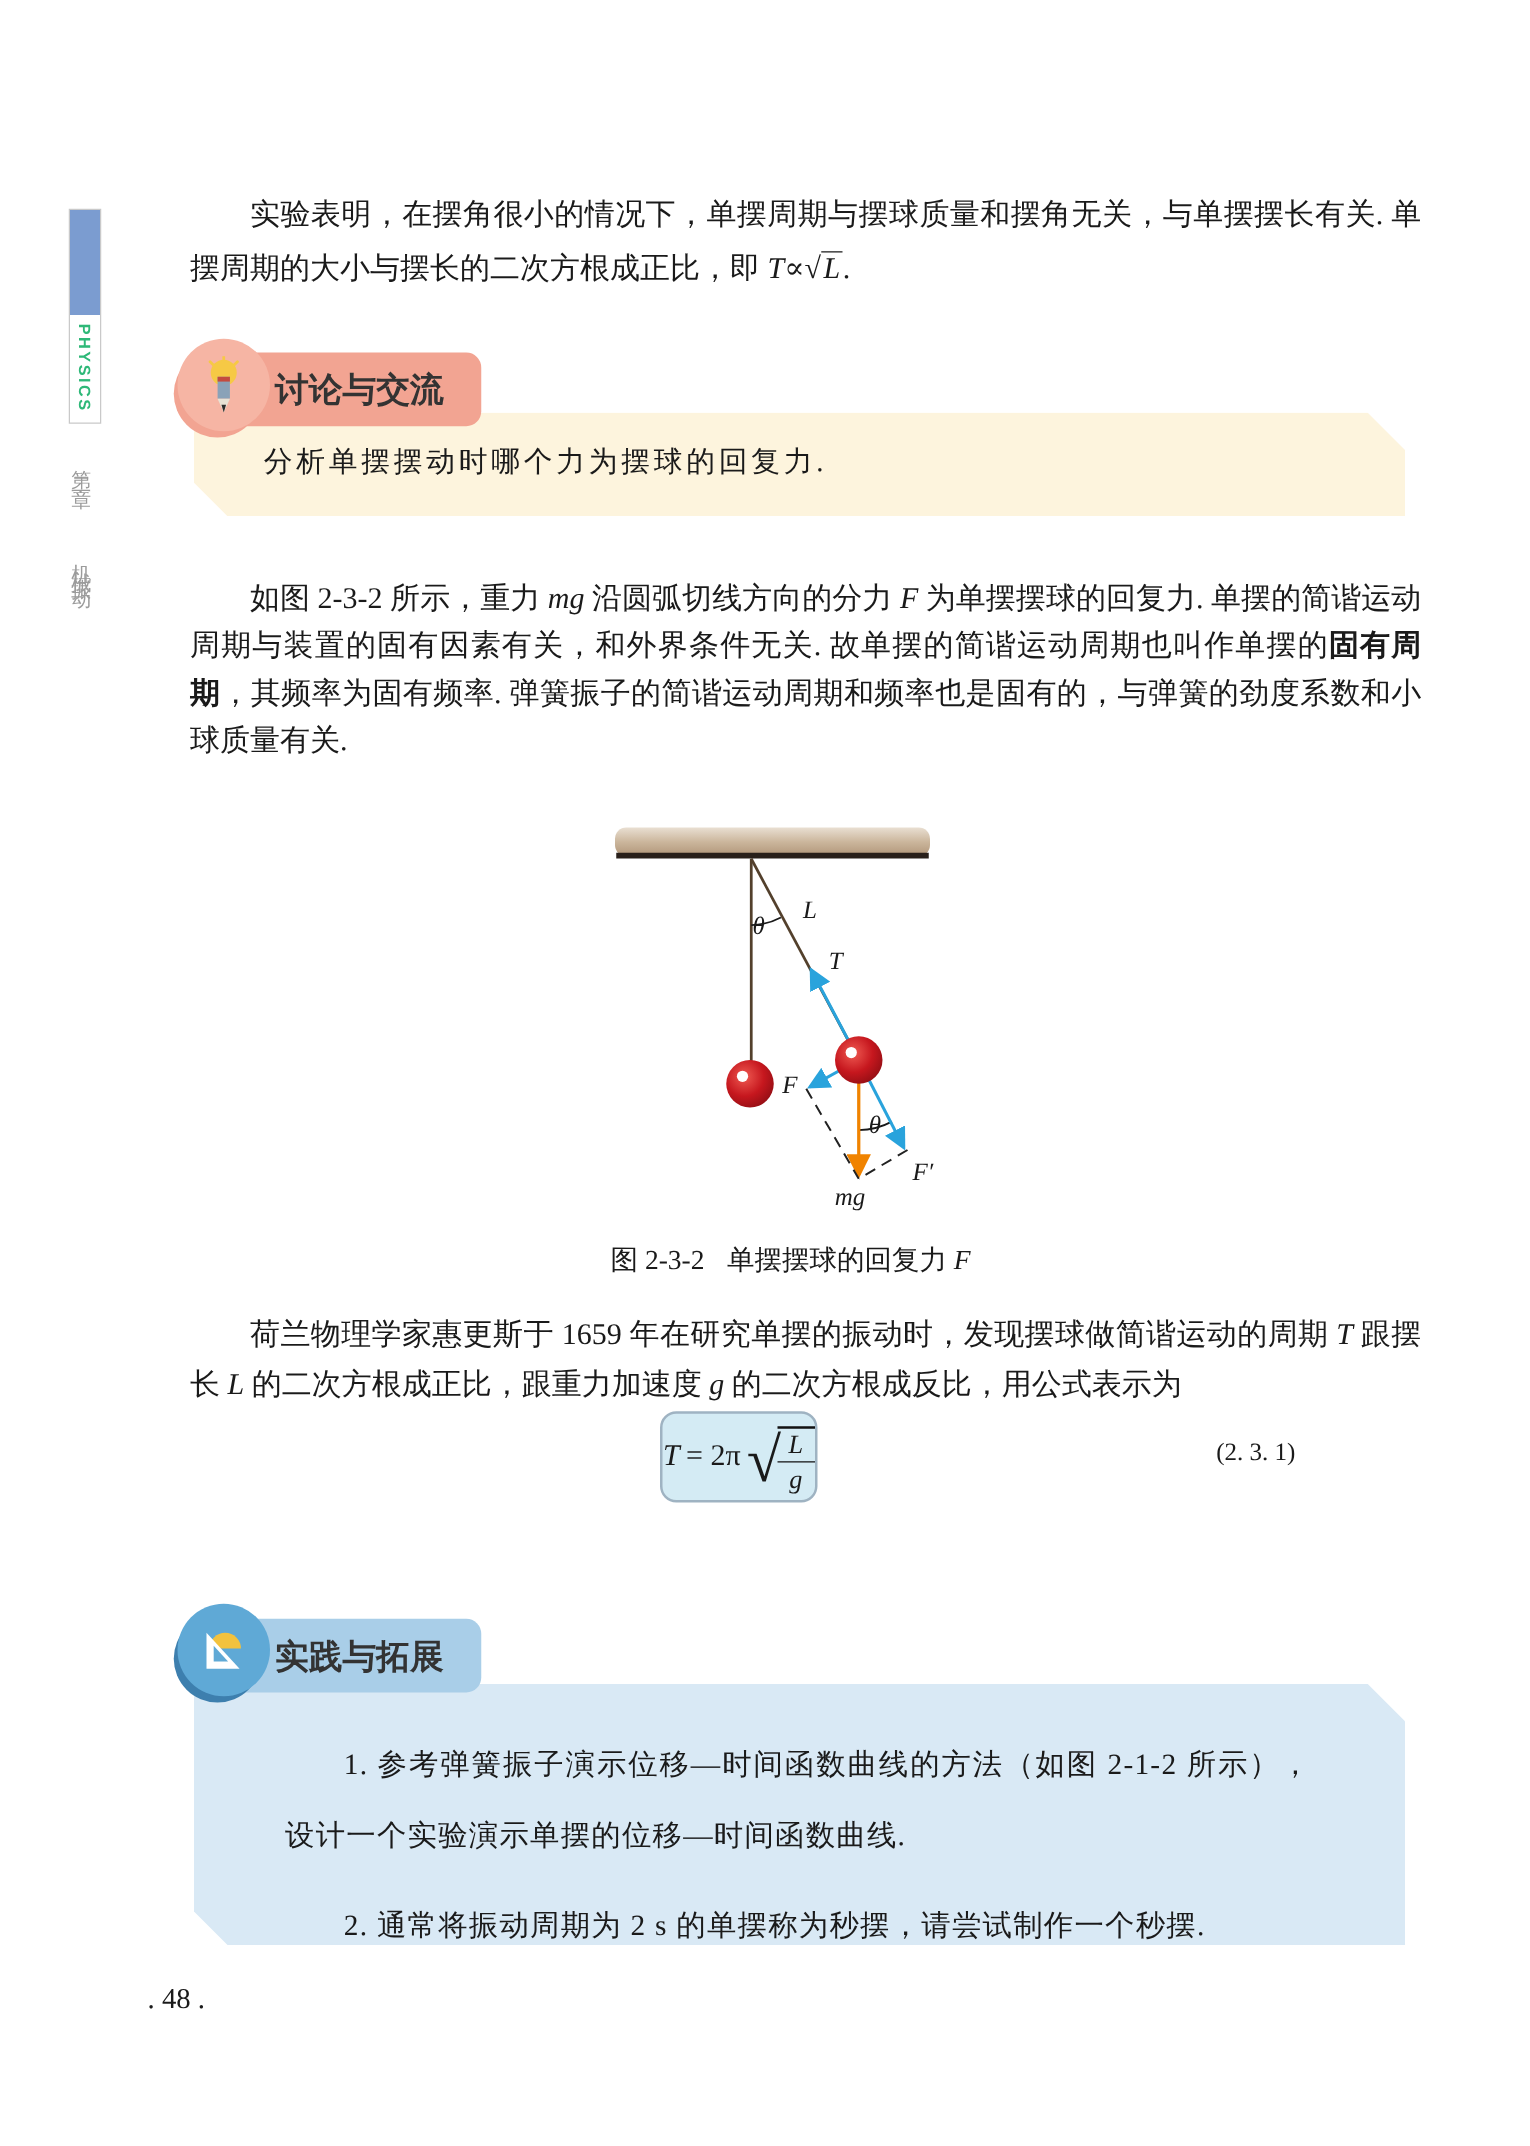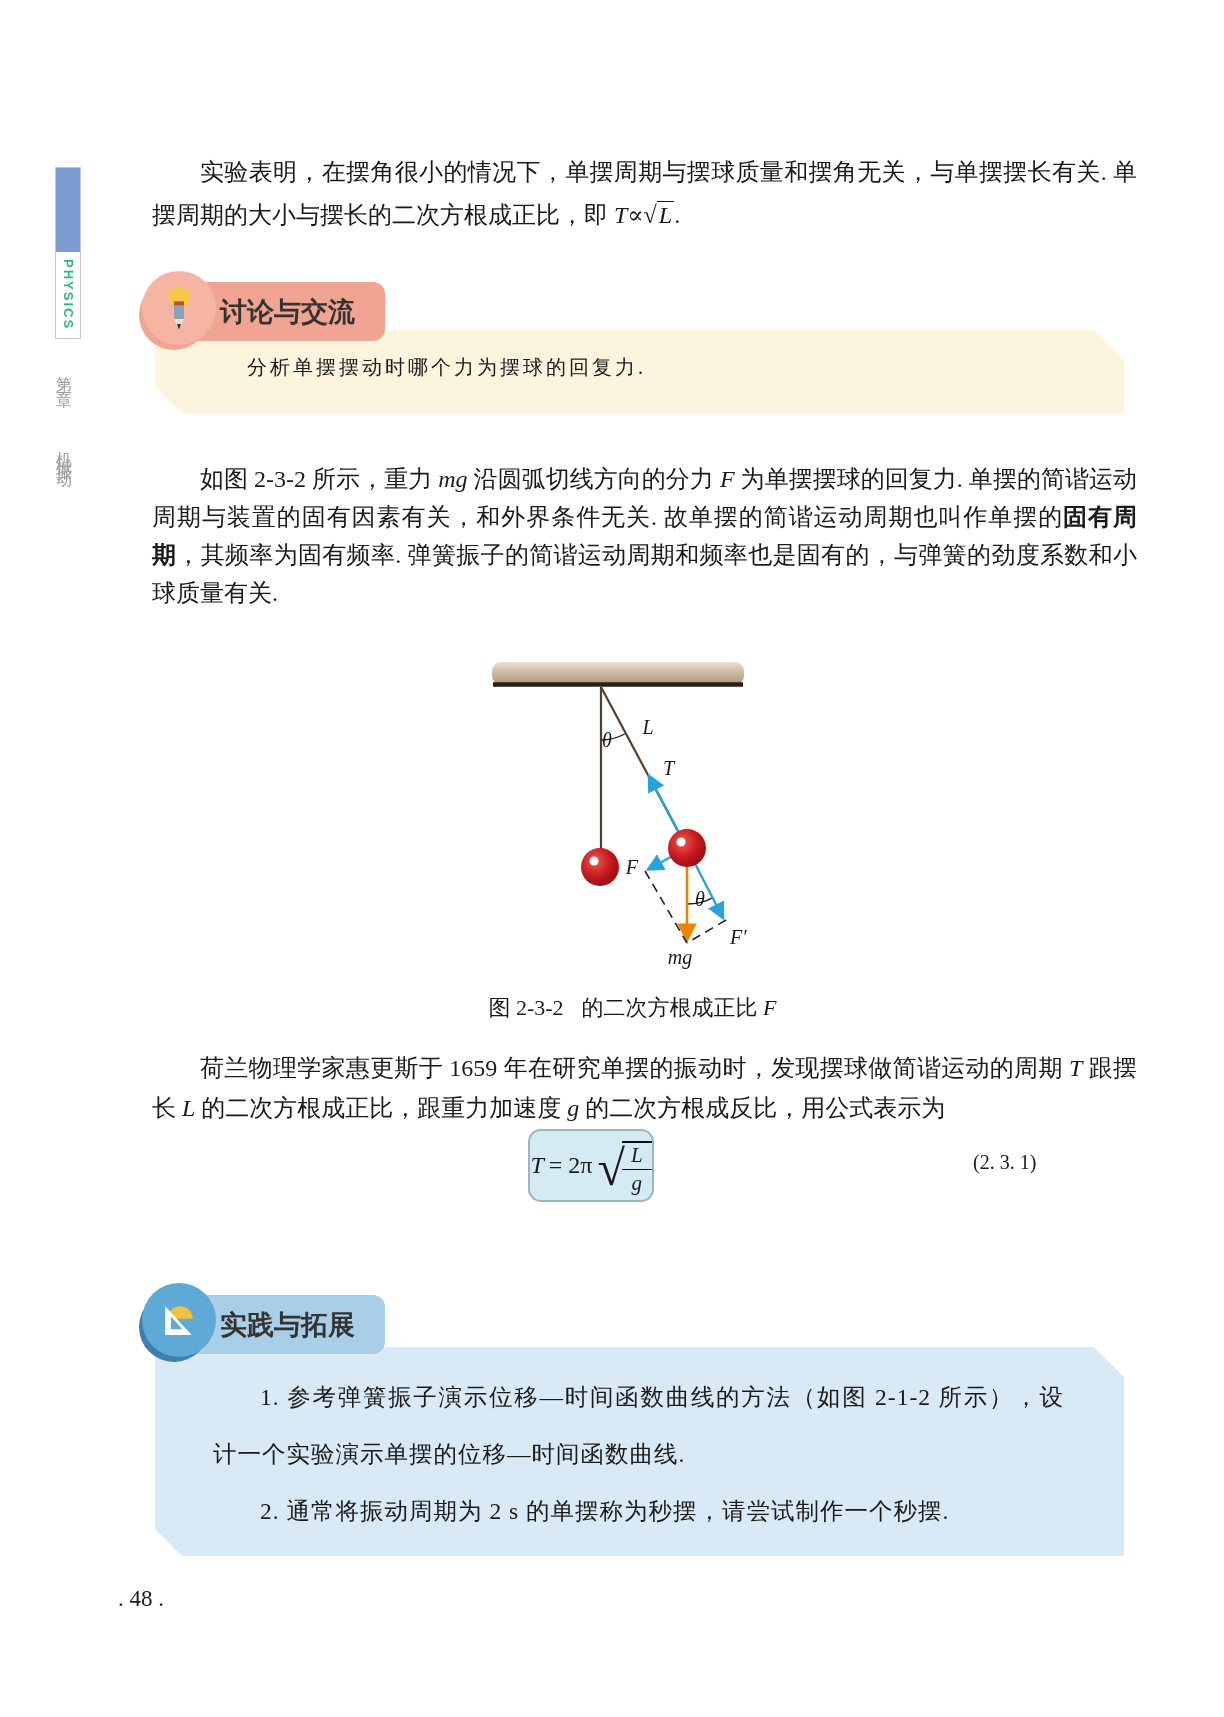--- a/index.html
+++ b/index.html
@@ -39,25 +39,25 @@
   .inline-sqrt { white-space:nowrap; }
   .inline-sqrt .bar { border-top:1.6px solid currentColor; font-style:italic; padding:0 2px; }
 
   
   .callout-body {
     background:var(--cream,#fdf4dd);
     clip-path:polygon(0 0, calc(100% - 30px) 0, 100% 30px, 100% 100%, 27px 100%, 0 calc(100% - 27px));
   }
   .discussion-body { left:155px; top:330px; width:969px; height:83px; }
   .discussion-body p {
-    margin:0; padding:24px 40px 0 92px; font-size:20px; letter-spacing:3px;
+    margin:0; padding:24px 40px 0 56px; font-size:23px; letter-spacing:3px;
   }
   .practice-body { left:155px; top:1347px; width:969px; height:209px; background:var(--blue-light,#d9e9f5); }
   .practice-body .item {
-    margin:0; padding:0 60px 0 58px; font-size:23.5px; line-height:57px;
+    margin:15px; padding:0 60px 0 58px; font-size:23.5px; line-height:57px;
     text-indent:2em; text-align:justify; letter-spacing:1px;
   }
   .practice-body .item:first-child { padding-top:22px; }
 
   .icon-circle {
     width:74px; height:74px; border-radius:50%; z-index:3;
     display:flex; align-items:center; justify-content:center;
   }
   .icon-circle.salmon { left:142px; top:271px; background:var(--salmon-light,#f6b5a4);
     box-shadow:-5px 7px 0 -2px var(--accent-salmon,#f2a492); }
@@ -169,21 +169,21 @@
 
   <text class="svg-label" x="167" y="97" text-anchor="middle">θ</text>
   <text class="svg-label" x="208" y="84" text-anchor="middle">L</text>
   <text class="svg-label" x="223" y="125" text-anchor="start">T</text>
   <text class="svg-label" x="198" y="224" text-anchor="end">F</text>
   <text class="svg-label" x="260" y="256" text-anchor="middle">θ</text>
   <text class="svg-label" x="290" y="294" text-anchor="start">F′</text>
   <text class="svg-label" x="240" y="314" text-anchor="middle">mg</text>
 </svg>
 
-<div class="abs figcaption"><span>图 2-3-2</span><span class="gap"></span><span>的二次方根成正比 </span><span class="v">F</span></div>
+<div class="abs figcaption"><span>图 2-3-2</span><span class="gap"></span><span>单摆摆球的回复力 </span><span class="v">F</span></div>
 
 <p class="abs para" id="para3"><span>荷兰物理学家惠更斯于 1659 年在研究单摆的振动时，发现摆球做简谐运动的周期 </span><span class="v">T</span><span> 跟摆长 </span><span class="v">L</span><span> 的二次方根成正比，跟重力加速度 </span><span class="v">g</span><span> 的二次方根成反比，用公式表示为</span></p>
 
 <div class="abs formula-box">
   <span class="v">T</span>
   <span>= 2π</span>
   <span class="root">
     <span class="rsign">√</span>
     <span class="rbody">
       <span class="fnum v">L</span>

